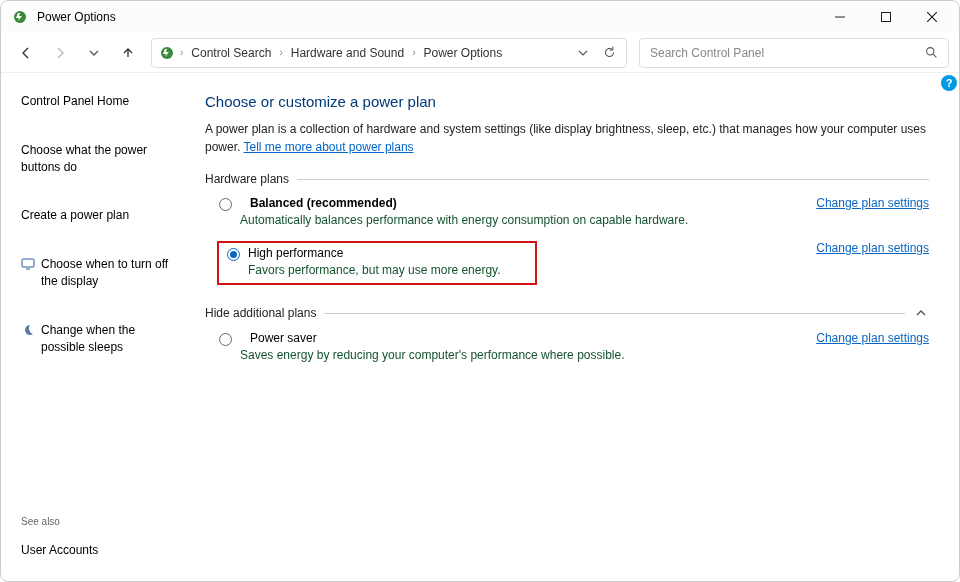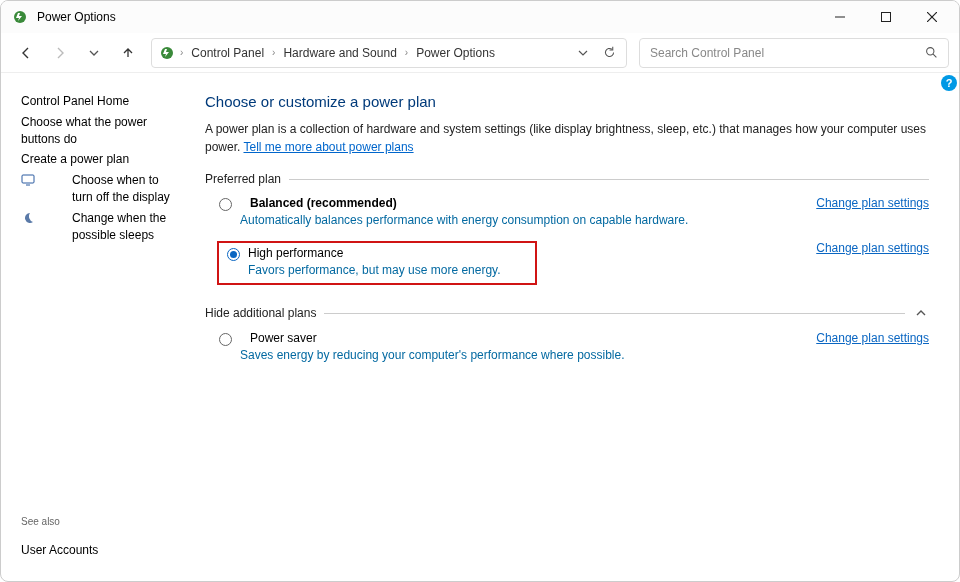--- a/index.html
+++ b/index.html
@@ -97,40 +97,40 @@
   .content {
     display: flex;
     height: calc(100% - 72px);
     position: relative;
   }
   .sidebar {
     width: 190px;
     padding: 20px 10px 10px 20px;
     display: flex;
     flex-direction: column;
-    gap: 4px;
+    gap: 32px;
     justify-content: center;
   }
   .sidebar a.link {
     color: #003399;
     font-size: 12px;
     text-decoration: none;
     display: block;
     line-height: 1.4;
   }
   .sidebar a.link.plain { color: #000; }
   .sidebar .link-row {
     display: flex; gap: 6px; align-items: flex-start;
   }
   .sidebar .link-row .ico {
     width: 14px; height: 14px; flex-shrink: 0;
     display:inline-flex;align-items:center;justify-content:center;
     margin-top: 1px;
   }
-  .sidebar .link-row a { flex:1;margin-left:31px; }
+  .sidebar .link-row a { flex:1; }
   .sidebar .bottom {
     margin-top: auto;
     padding-bottom: 12px;
   }
   .sidebar .bottom .see-also {
     color: #666; font-size: 10px; margin-bottom: 15px;
   }
 
   .main {
     flex: 1;
@@ -189,21 +189,21 @@
   .plan .radio.selected { border-color: #0a66c2; }
   .plan .radio.selected::after {
     content:""; width:7px;height:7px;background:#0a66c2;border-radius:50%;
   }
   .plan .name {
     font-size: 12px;
   }
   .plan .name.bold { font-weight: 600; }
   .plan .subdesc {
     font-size: 12px;
-    color: #0369a1;
+    color: #14532d;
     margin-left: 21px;
     margin-top: 2px;
   }
   .plan .change {
     margin-left: auto;
     color: #0a66c2;
     font-size: 12px;
   }
   .highlight {
     border: 2px solid #d01414;
@@ -279,21 +279,21 @@
   </div>
 
   <div class="addressbar">
     <span class="addr-icon">
       <svg width="16" height="16" viewBox="0 0 16 16">
           <circle cx="8" cy="8" r="6" fill="#3a8a3a"></circle>
           <path d="M6 4l-2 5h3l-1 3 4-5H7l1-3z" fill="#fff"></path>
         </svg>
     </span>
     <span class="chev">›</span>
-    <span class="crumb">Control Panel</span>
+    <span class="crumb">Control Search</span>
     <span class="chev">›</span>
     <span class="crumb">Hardware and Sound</span>
     <span class="chev">›</span>
     <span class="crumb">Power Options</span>
     <span class="tail"></span>
     <span class="navbtn" style="width:22px;height:22px">
       <svg width="10" height="10" viewBox="0 0 10 10">
           <path d="M1 3l4 4 4-4" fill="none" stroke="#555" stroke-width="1.2"></path>
         </svg>
     </span>
@@ -347,21 +347,21 @@
 
   <div class="main">
     <div class="help-bubble">?</div>
 
     <h1>Choose or customize a power plan</h1>
     <p class="desc">
       <span>A power plan is a collection of hardware and system settings (like display brightness, sleep, etc.) that manages how your computer uses power. </span><a href="#">Tell me more about power plans</a>
     </p>
 
     <div class="section-label">
-      <span>Preferred plan</span>
+      <span>Hardware plans</span>
       <span class="line"></span>
     </div>
 
     <div class="plan">
       <div class="row1">
         <span class="radio"></span>
         <span class="name bold">Balanced (recommended)</span>
         <a href="#" class="change">Change plan settings</a>
       </div>
       <div class="subdesc">Automatically balances performance with energy consumption on capable hardware.</div>

